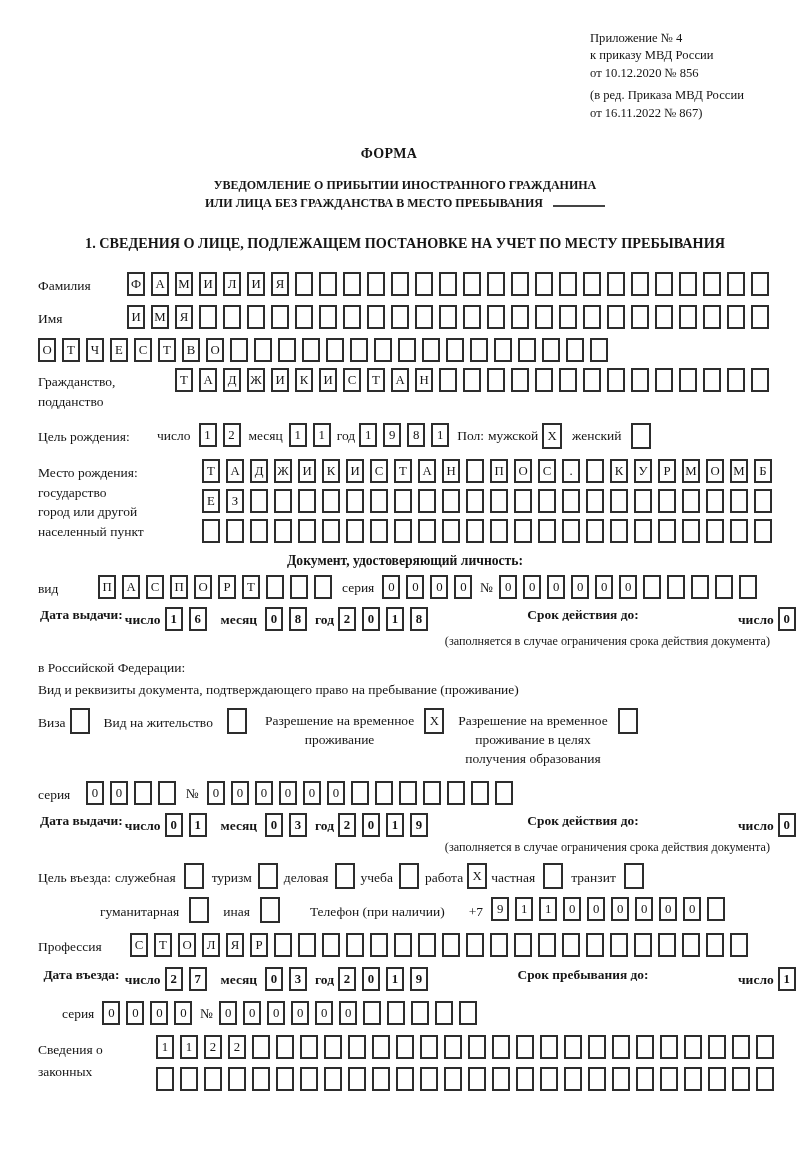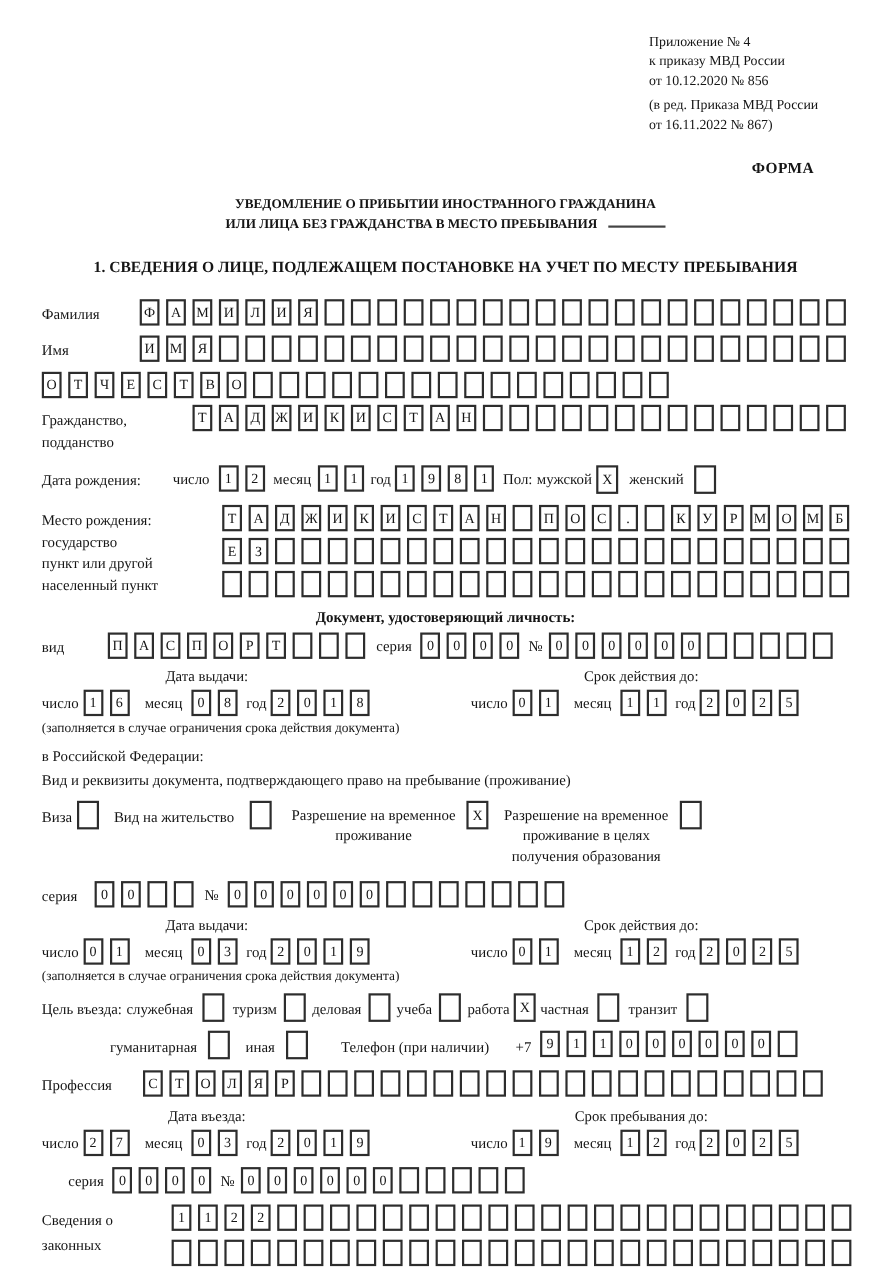--- a/index.html
+++ b/index.html
@@ -3,21 +3,21 @@
 <meta charset="utf-8">
 <style>
   html,body{margin:0;padding:0;background:#ffffff;}
   body{width:800px;height:1163px;overflow:hidden;color:#151515;
        font-family:"Liberation Serif","DejaVu Serif",serif;font-size:13.5px;}
   .page{box-sizing:border-box;width:800px;height:1163px;padding:30px 28px 0 38px;position:relative;}
 
   
   .hdr{width:200px;margin-left:552px;font-size:12.6px;line-height:1.38;}
   .hdr .sub{margin-top:5px;}
-  .form-label{text-align:right;font-weight:bold;font-size:14px;margin:24px 32px 0 0;letter-spacing:.4px;}
+  .form-label{text-align:center;font-weight:bold;font-size:14px;margin:24px 32px 0 0;letter-spacing:.4px;}
 
   .title{text-align:center;font-weight:bold;font-size:12px;line-height:1.55;margin-top:14px;}
   .blank-line{display:inline-block;width:52px;border-bottom:2px solid #444;height:2px;margin-left:10px;}
 
   .sec-head{text-align:center;font-weight:bold;font-size:14.2px;margin-top:22px;}
 
   .frow{display:flex;align-items:flex-start;margin-top:9px;}
   .flabel{flex:0 0 auto;padding-top:4px;line-height:1.45;}
   .lbl{padding-top:4px;display:inline-block;line-height:1.3;}
 
@@ -25,24 +25,24 @@
   .cell{box-sizing:border-box;width:18px;height:24px;border:2px solid #2d2d2d;background:#fff;
         display:inline-flex;align-items:center;justify-content:center;
         font-size:12.8px;font-family:"Liberation Serif","DejaVu Serif",serif;flex:0 0 auto;}
   .chk .cell{width:20px;height:26px;}
 
   .stack{display:flex;flex-direction:column;gap:6px;}
 
   .center-head{text-align:center;font-weight:bold;font-size:13.6px;margin-top:10px;}
 
   .dates-pair{display:flex;margin-top:8px;}
-  .dp-col{display:flex;flex-direction:column;}
+  .dp-col{display:flex;flex-direction:row;font-weight:bold;}
   .dp-head{font-size:13.4px;margin-bottom:4px;}
   .dp-line{display:flex;align-items:flex-start;}
-  .note-right{font-size:12.2px;margin-top:3px;padding-right:2px;}
+  .note-right{text-align:right;font-size:12.2px;margin-top:3px;padding-right:2px;}
 
   .g4{margin-left:4px;} .g6{margin-left:6px;} .g8{margin-left:8px;} .g10{margin-left:10px;}
   .g14{margin-left:14px;} .g18{margin-left:18px;} .g24{margin-left:24px;} .g30{margin-left:30px;}
 
   .opt-label{text-align:center;line-height:1.4;padding-top:4px;}
   .opts{display:flex;align-items:flex-start;margin-top:8px;}
 </style>
 </head>
 <body>
 
@@ -187,21 +187,21 @@
         <span class="cell"></span>
         <span class="cell"></span>
         <span class="cell"></span>
         <span class="cell"></span>
         <span class="cell"></span>
         <span class="cell"></span>
       </span>
   </div>
 
   <div class="frow" style="margin-top:12px;">
-    <div class="flabel" style="width:105px;">Дата рождения:</div>
+    <div class="flabel" style="width:105px;">Цель рождения:</div>
     <span class="lbl g14">число</span>
     <span class="boxrow g8">
         <span class="cell">1</span>
         <span class="cell">2</span>
       </span>
     <span class="lbl g8">месяц</span>
     <span class="boxrow g6">
         <span class="cell">1</span>
         <span class="cell">1</span>
       </span>
@@ -220,21 +220,21 @@
     <span class="lbl g10">женский</span>
     <span class="boxrow chk g10">
         <span class="cell"></span>
       </span>
   </div>
 
   <div class="frow" style="margin-top:10px;">
     <div class="flabel" style="width:164px;">
       <div>Место рождения:</div>
       <div>государство</div>
-      <div>пункт или другой</div>
+      <div>город или другой</div>
       <div>населенный пункт</div>
     </div>
     <div class="stack">
       <span class="boxrow">
           <span class="cell">Т</span>
           <span class="cell">А</span>
           <span class="cell">Д</span>
           <span class="cell">Ж</span>
           <span class="cell">И</span>
           <span class="cell">К</span>

